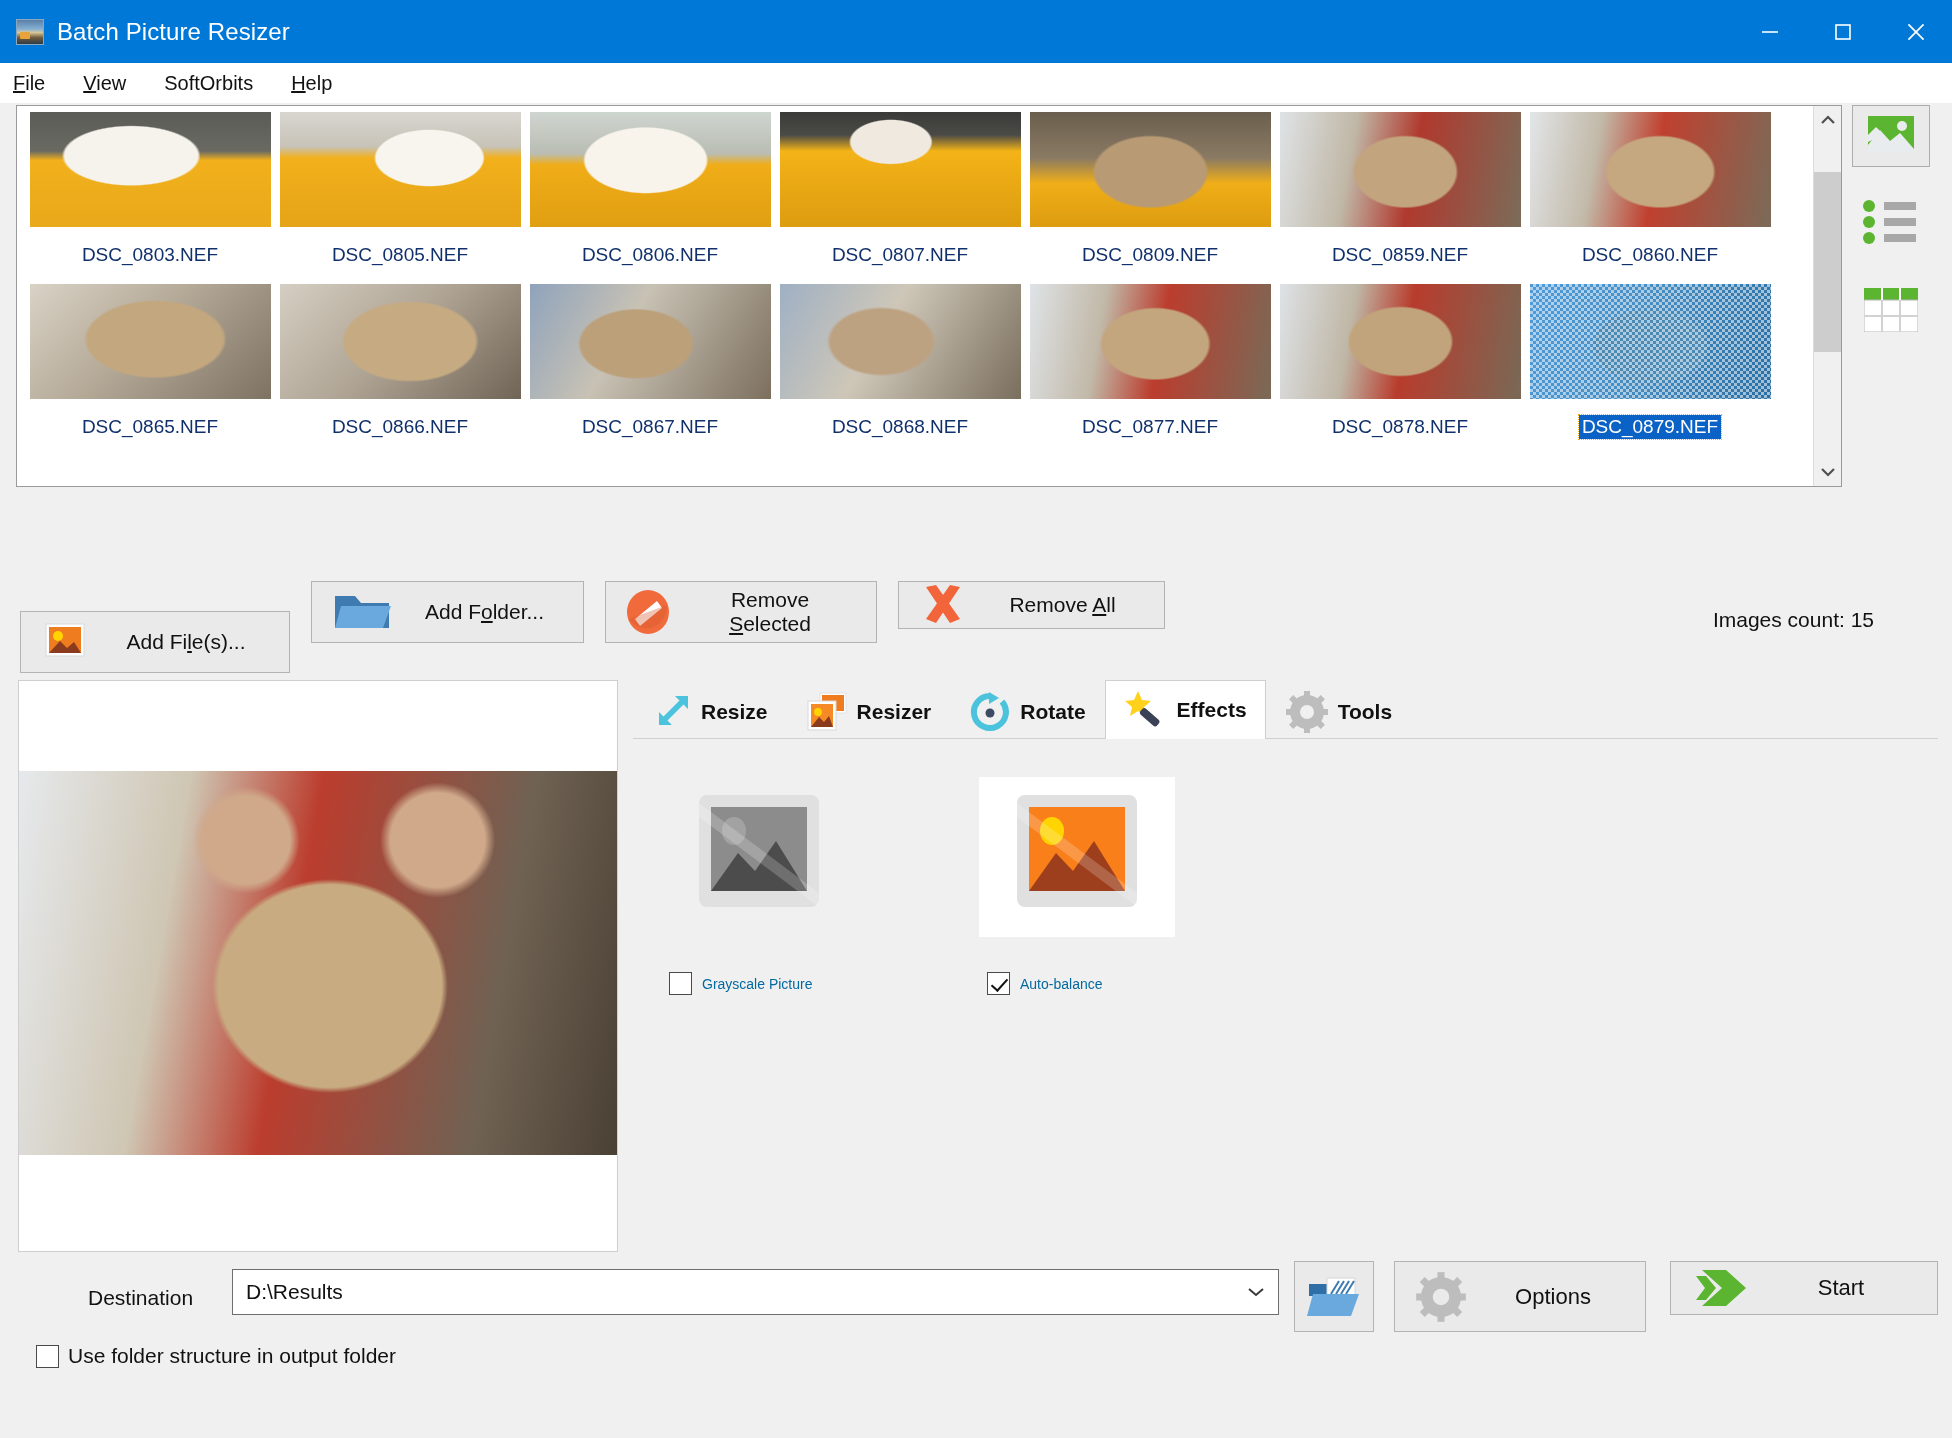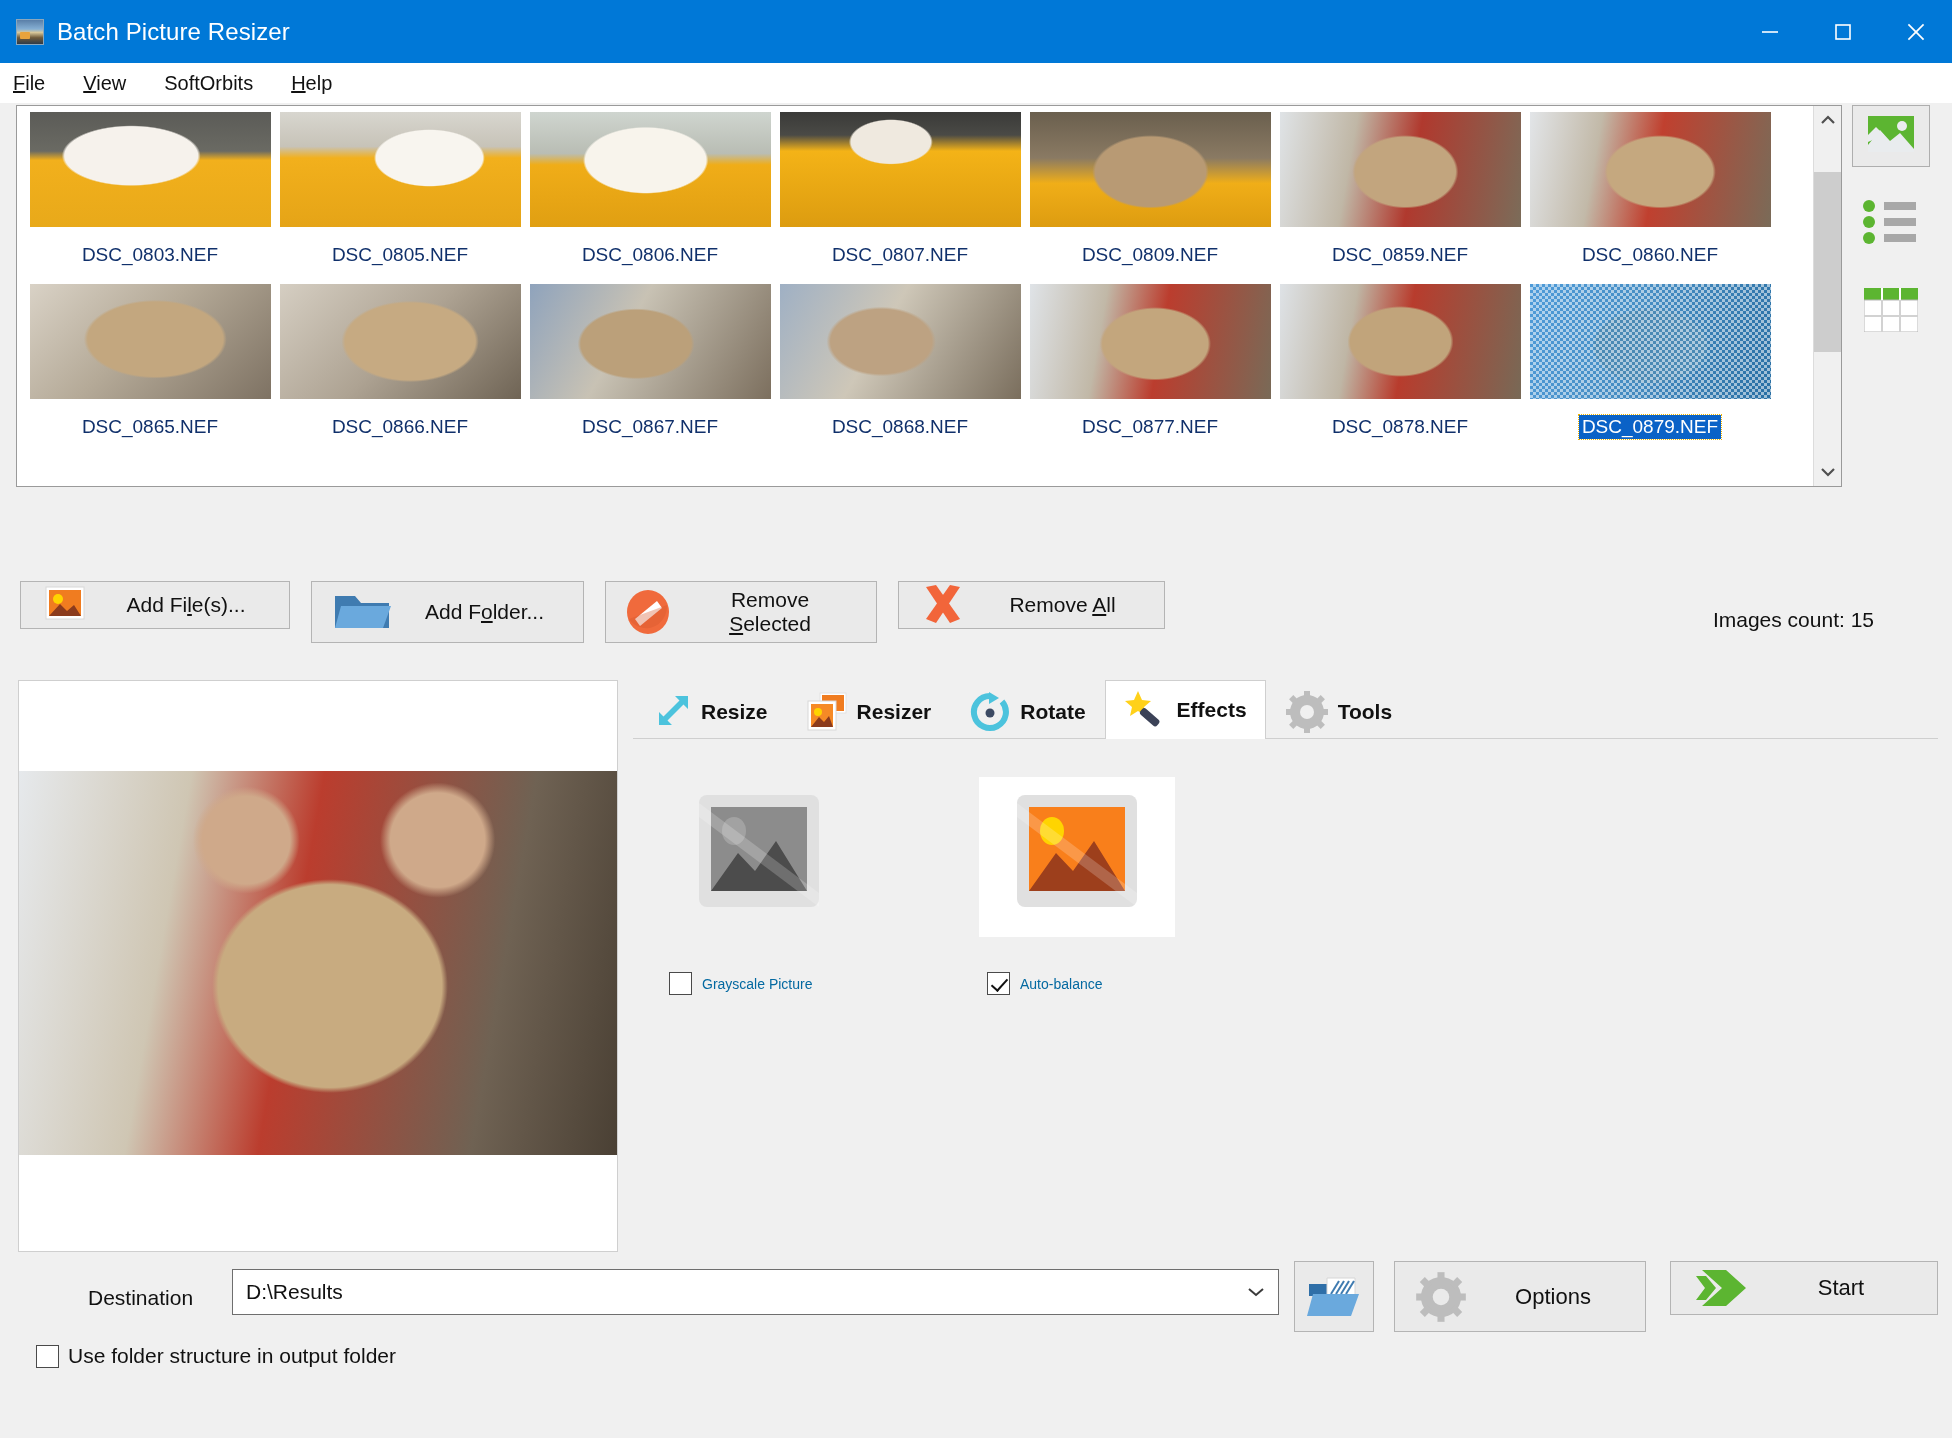--- a/index.html
+++ b/index.html
@@ -137,21 +137,21 @@
   .vb-btn.active { border: 1px solid #aeaeae; background: #eaeaea; }
 
   
   .actions { position: absolute; left: 20px; top: 581px; display: flex; gap: 21px; }
   .btn {
     background: #eaeaea; border: 1px solid #b4b4b4;
     display: flex; align-items: center; position: relative;
   }
   .btn .bi { display: flex; align-items: center; justify-content: center; flex: none; }
   .btn .bl { flex: 1; text-align: center; font-size: 21px; color: #111; padding-right: 26px; }
-  #btn-addfiles { width: 270px; height: 48px; }
+  #btn-addfiles { width: 270px; height: 62px; margin-top: 30px; }
   #btn-addfolder { width: 273px; height: 62px; }
   #btn-removesel { width: 272px; height: 62px; }
   #btn-removeall { width: 267px; height: 48px; }
   .imgcount { position: absolute; right: 78px; top: 608px; font-size: 21px; color: #111; }
 
   
   .preview {
     position: absolute; left: 18px; top: 680px; width: 600px; height: 572px;
     background: #fff; border: 1px solid #cfcfcf;
   }

